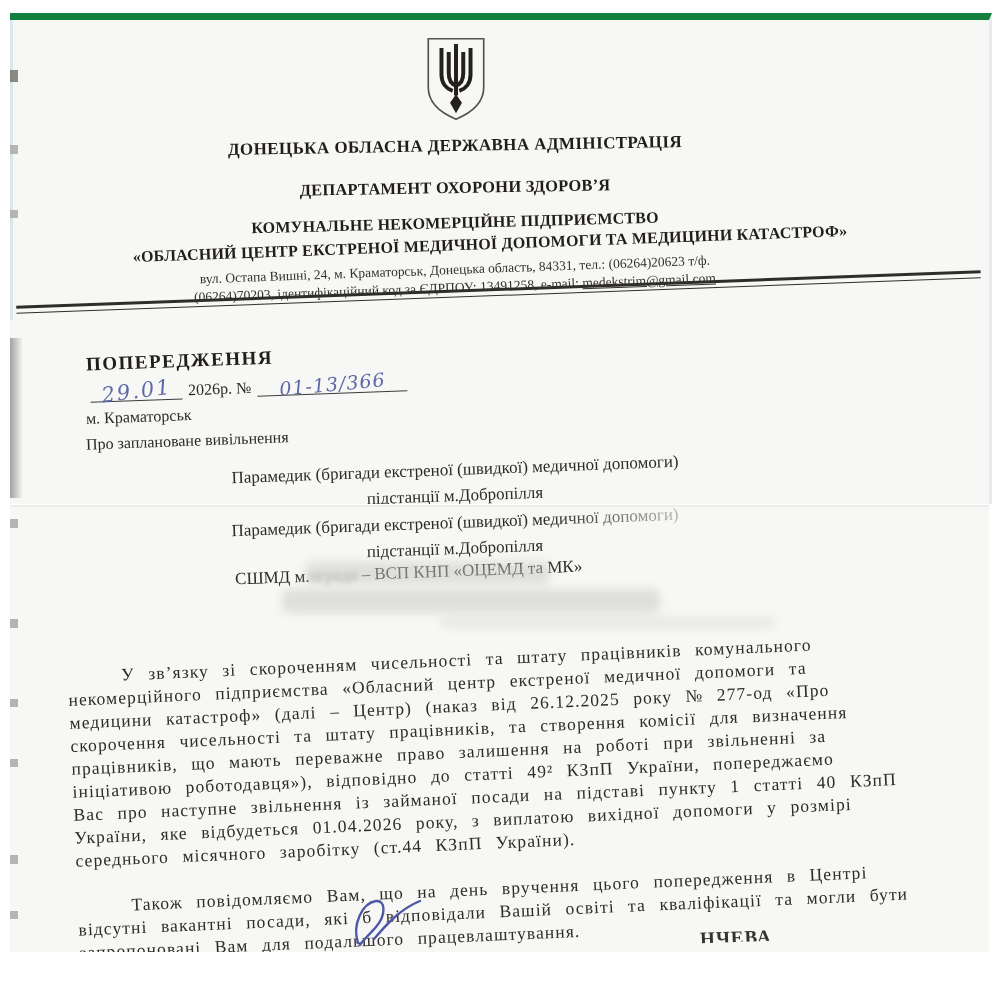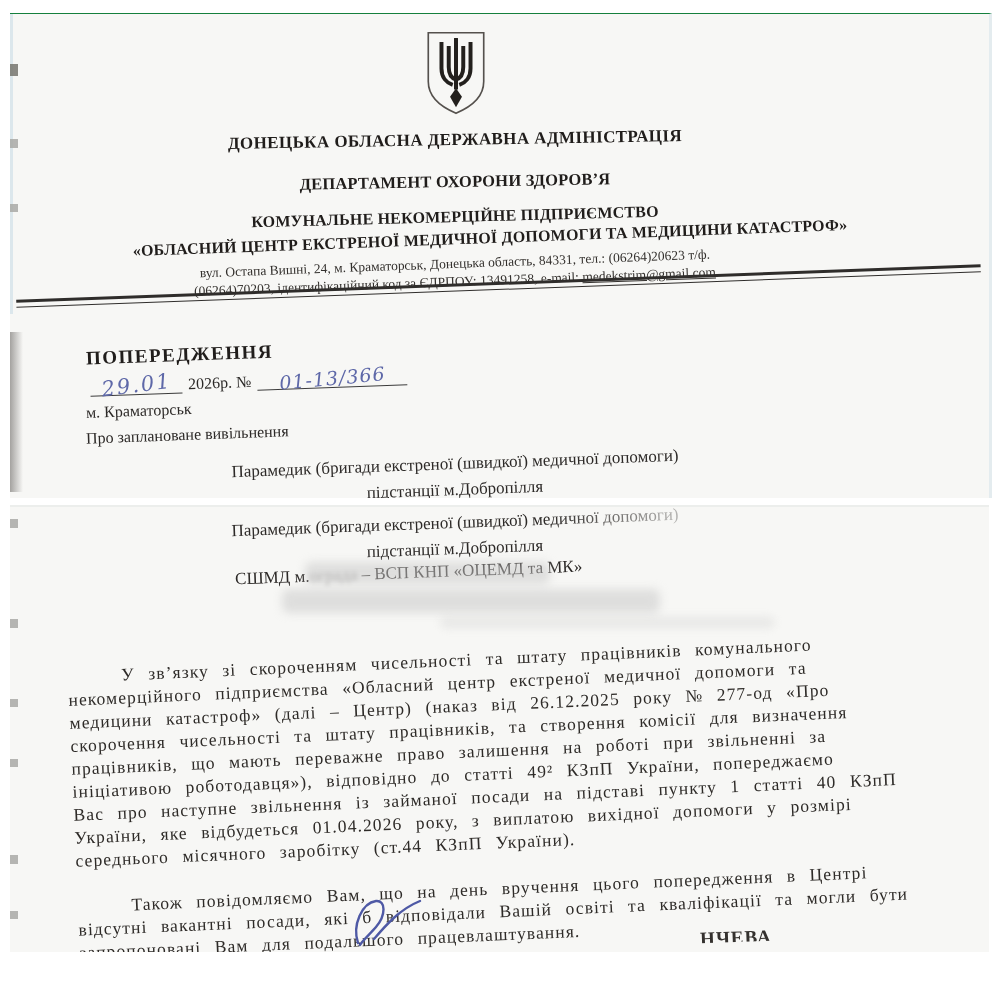--- a/index.html
+++ b/index.html
@@ -1,18 +1,18 @@
 <!DOCTYPE html>
 <html><head>
 <meta charset="utf-8">
 <style>
   html,body{margin:0;padding:0;background:#ffffff;width:1000px;height:1000px;overflow:hidden;}
   body{position:relative;font-family:"Liberation Serif","DejaVu Serif",serif;color:#2d2a28;}
   .scan{position:absolute;background:#f7f7f5;overflow:hidden;}
-  #piece1{left:10px;top:13px;width:979px;height:484px;border-top:1px solid #15803d;border-right:3px solid #e4ecef;}
+  #piece1{left:10px;top:13px;width:979px;height:484px;border-top:7px solid #15803d;border-right:3px solid #e4ecef;}
   #piece2{left:10px;top:505px;width:979px;height:445px;border-top:2px solid #eceeec;}
   .abs{position:absolute;}
   .ctr{left:0;width:890px;text-align:center;}
   .bold{font-weight:bold;color:#201d1b;}
   .tilt1{transform:rotate(-1deg);}
   .tilt15{transform:rotate(-1.5deg);}
   .tilt2{transform:rotate(-2.1deg);}
   .tilt25{transform:rotate(-2.5deg);transform-origin:left top;}
   .lh{font-size:17px;letter-spacing:.4px;}
   .lh-s{font-size:16px;letter-spacing:.2px;}

